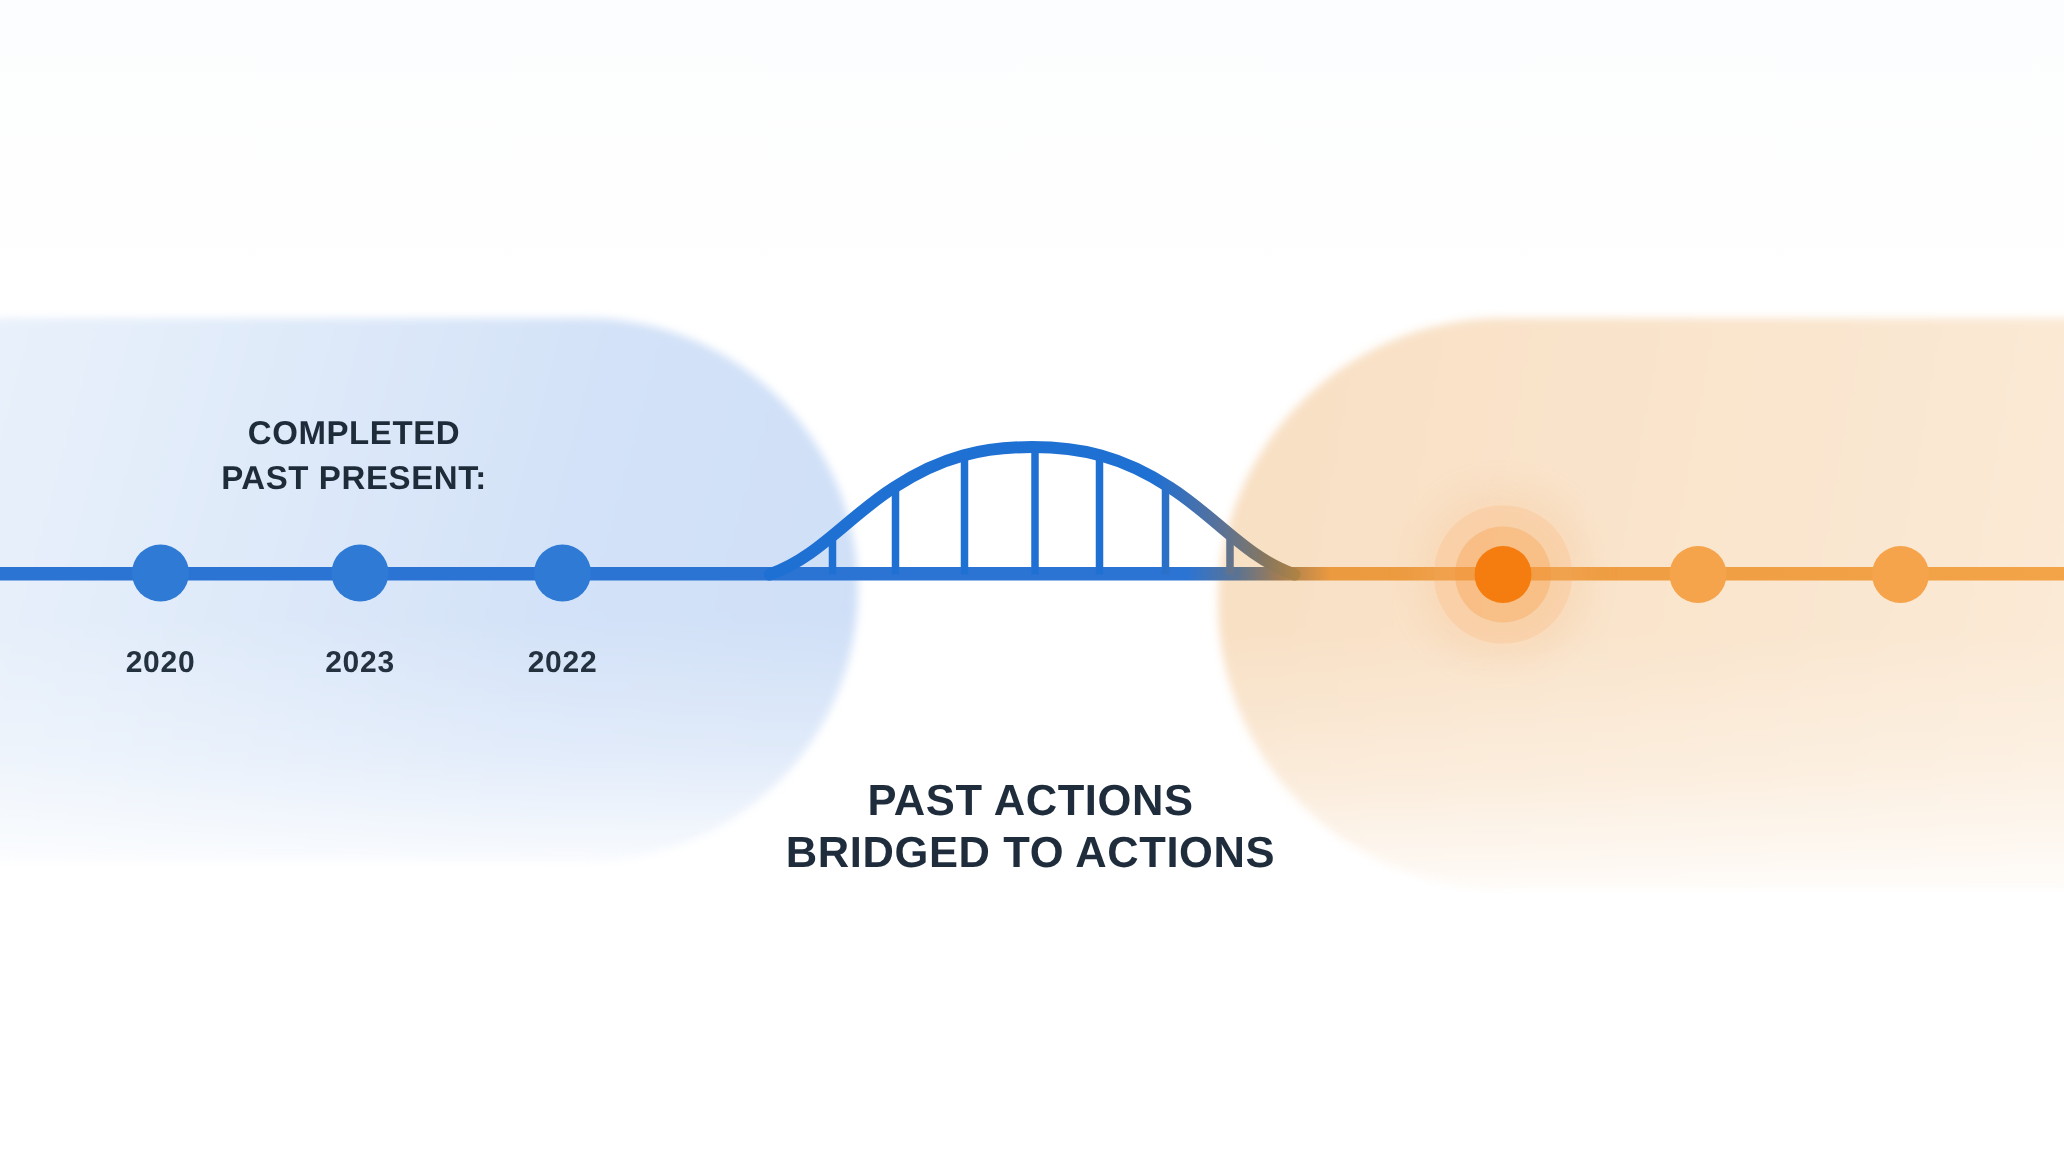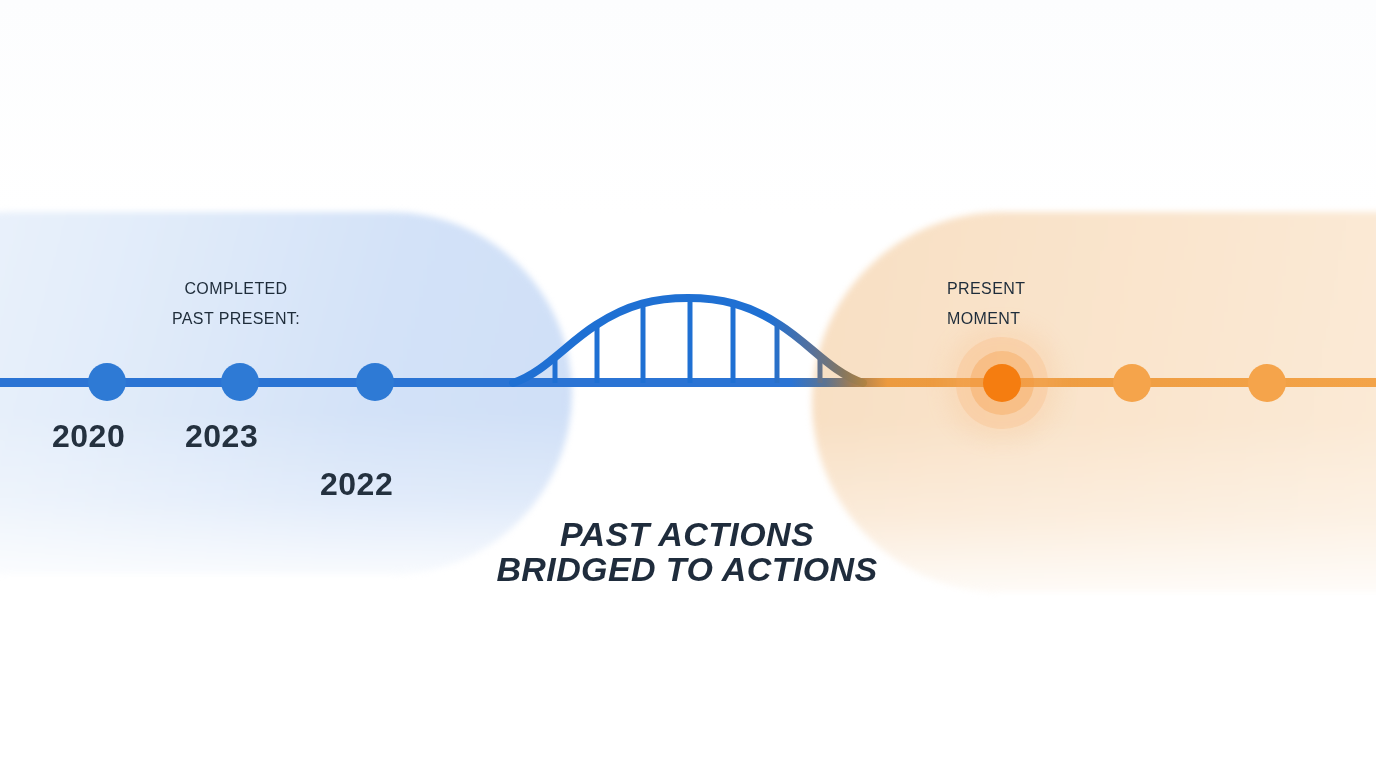--- a/index.html
+++ b/index.html
@@ -32,26 +32,26 @@
   .dot{position:absolute;border-radius:50%;}
   .dot-blue{width:38px;height:38px;background:#2e7ad5;}
   .dot-present{
     width:38px;height:38px;background:#f57d10;
     box-shadow:0 0 0 13px rgba(246,150,56,0.30),
                0 0 0 27px rgba(247,166,86,0.18),
                0 0 20px 38px rgba(249,185,120,0.18);
   }
   .dot-future{width:38px;height:38px;background:#f5a44b;}
   
-  .label{position:absolute;color:#1e2c3a;font-weight:400;font-size:16px;line-height:30px;letter-spacing:0.4px;}
+  .label{position:absolute;color:#1e2c3a;font-weight:700;font-size:22px;line-height:30px;letter-spacing:0.4px;}
   .label-past{left:86px;top:274px;width:300px;text-align:center;}
   .label-present{left:947px;top:274px;width:300px;text-align:left;}
-  .year{position:absolute;top:418px;width:110px;font-size:32px;font-weight:700;color:#24313f;letter-spacing:0.5px;}
+  .year{position:absolute;top:431px;width:110px;text-align:center;font-size:20px;font-weight:700;color:#24313f;letter-spacing:0.5px;}
   .caption{position:absolute;left:437px;top:517px;width:500px;text-align:center;
-           font-size:34px;line-height:35px;font-weight:700;color:#1f2c3c;letter-spacing:0.4px;font-style:italic;}
+           font-size:29px;line-height:35px;font-weight:700;color:#1f2c3c;letter-spacing:0.4px;}
 </style>
 </head>
 <body>
 
 <div class="canvas">
 
   <div class="blob blob-left"></div>
   <div class="blob blob-right"></div>
 
   <div class="timeline-line"></div>
@@ -77,34 +77,30 @@
       <path d="M 513 383 C 545 372, 566 344, 596 325 C 628 304, 656 298, 688 298 C 720 298, 748 304, 780 325 C 810 344, 831 372, 863 383" stroke-width="8" stroke-linecap="round"></path>
     </g>
   </svg>
 
   <div class="dot dot-blue" style="left:88px;top:363px;"></div>
   <div class="dot dot-blue" style="left:221px;top:363px;"></div>
   <div class="dot dot-blue" style="left:356px;top:363px;"></div>
 
   <div class="year" style="left:52px;">2020</div>
   <div class="year" style="left:185px;">2023</div>
-  <div class="year" style="left:320px;margin-top:48px;">2022</div>
+  <div class="year" style="left:320px;">2022</div>
 
   <div class="dot dot-present" style="left:983px;top:364px;"></div>
   <div class="dot dot-future" style="left:1113px;top:364px;"></div>
   <div class="dot dot-future" style="left:1248px;top:364px;"></div>
 
   <div class="label label-past">
     <div>COMPLETED</div>
     <div>PAST PRESENT:</div>
   </div>
 
-  <div class="label label-present">
-    <div>PRESENT</div>
-    <div>MOMENT</div>
-  </div>
 
   <div class="caption">
     <div>PAST ACTIONS</div>
     <div>BRIDGED TO ACTIONS</div>
   </div>
 
 </div>
 
 </body></html>

